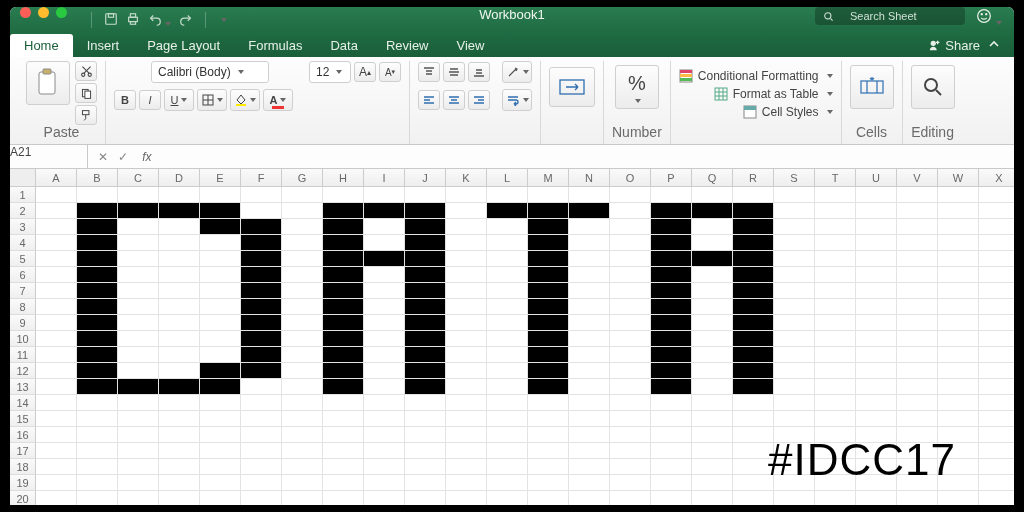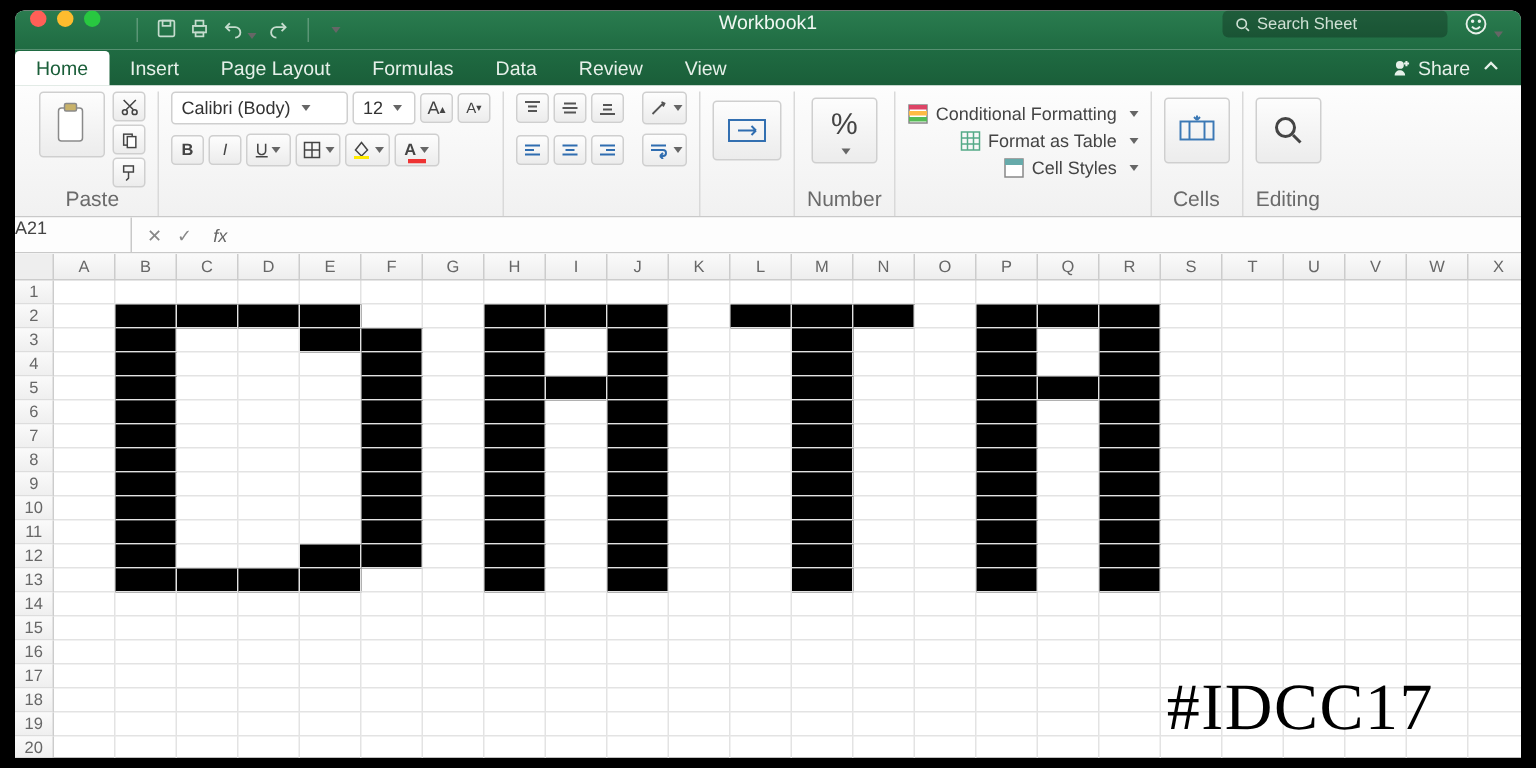--- a/index.html
+++ b/index.html
@@ -7,40 +7,40 @@
 .window { position:absolute; top:7px; left:10px; width:1004px; height:498px; background:#fff; border-radius:6px 6px 0 0; overflow:hidden; box-shadow:0 8px 30px rgba(0,0,0,.5); }
 
 
 .titlebar { height:26px; background:linear-gradient(#2a7c4f,#1f6b42); display:flex; color:#e8f0ea; font-size:12px; position:relative; }
 .traffic { display:flex; gap:7px; padding-left:10px; }
 .dot { width:11px; height:11px; border-radius:50%; }
 .dot.r{background:#ff5f57;} .dot.y{background:#febc2e;} .dot.g{background:#28c840;}
 .qat { display:flex; align-items:center; gap:8px; margin-left:20px; color:#d8e8dd; }
 .qat svg{opacity:.9}
 .title { position:absolute; left:50%; transform:translateX(-50%); font-size:13px; color:#f0f7f2; }
-.search { margin-left:auto; display:flex; align-items:center; gap:4px; background:rgba(0,0,0,.25); border-radius:4px; padding:2px 8px; width:150px; height:18px; color:#cfe0d4; font-size:11px; }
+.search { margin-left:auto; display:flex; align-items:center; gap:16px; background:rgba(0,0,0,.25); border-radius:4px; padding:2px 8px; width:150px; height:18px; color:#cfe0d4; font-size:11px; }
 .smile { margin:0 12px 0 10px; }
 .qsep{width:1px;height:16px;background:rgba(255,255,255,.25);margin:0 4px}
 
 
 .tabs { height:24px; background:linear-gradient(#1f6b42,#1a5e39); display:flex; align-items:flex-end; gap:0; color:#e6f0e9; font-size:13px; }
 .tab { padding:4px 14px 4px; cursor:pointer; }
 .tab.active { background:#fff; color:#1a5e39; border-radius:3px 3px 0 0; font-weight:500;}
 .share { margin-left:auto; display:flex; align-items:center; gap:8px; padding:0 14px 4px; font-size:13px; }
 
 
 .ribbon { height:88px; background:linear-gradient(#fdfdfd,#f1f1f1); border-bottom:1px solid #c9c9c9; display:flex; padding:4px 8px 0; }
 .group { display:flex; flex-direction:column; align-items:center; padding:0 8px; border-right:1px solid #d9d9d9; }
 .group:last-child{border-right:none}
 .grouplabel { font-size:14px; color:#6a6a6a; margin-top:auto; margin-bottom:4px; }
 .row { display:flex; align-items:center; gap:3px; }
 .col { display:flex; flex-direction:column; gap:3px; }
 .btn { background:linear-gradient(#fdfdfd,#ececec); border:1px solid #cfcfcf; border-radius:3px; display:flex; align-items:center; justify-content:center; font-size:11px; color:#444; }
 .btn.sm{width:22px;height:20px} .btn.md{width:30px;height:22px} .btn.big{width:44px;height:44px}
-.sel { background:#fff; border:1px solid #cfcfcf; border-radius:3px; height:22px; display:flex; align-items:center; padding:0 4px 0 6px; font-size:12px; color:#333; gap:4px;}
+.sel { background:#fff; border:1px solid #cfcfcf; border-radius:3px; height:22px; display:flex; align-items:center; padding:0 4px 0 6px; font-size:12px; color:#333; gap:4px;margin-left:37px;}
 .caret{width:0;height:0;border-left:3px solid transparent;border-right:3px solid transparent;border-top:4px solid #666;display:inline-block;margin-left:3px}
 .stylerow{display:flex;align-items:center;gap:5px;font-size:12px;color:#444;height:18px}
 
 
 .fbar { height:24px; border-bottom:1px solid #c9c9c9; display:flex; align-items:center; background:#fdfdfd; font-size:12px; }
 .namebox { width:78px; border-right:1px solid #c9c9c9; padding-left:0; height:100%; display:flex; align-items:flex-start; color:#444; }
 .fxbtns { display:flex; gap:10px; padding:0 10px; color:#888; }
 .fx { font-style:italic; color:#666; margin-left:4px; }
 
 
@@ -49,21 +49,21 @@
 .rownum { width:26px; min-width:26px; border-right:1px solid #ccc; border-bottom:1px solid #ddd; text-align:center; background:linear-gradient(#fafafa,#efefef); height:16px; line-height:16px; }
 .colhdr { width:41px; border-right:1px solid #ccc; text-align:center; height:18px; line-height:18px; }
 .gridbody { display:flex; }
 .rownums { display:flex; flex-direction:column; }
 .cells { position:relative; }
 .cellrow { display:flex; }
 .cell { width:41px; height:16px; border-right:1px solid #e3e3e3; border-bottom:1px solid #e3e3e3; }
 .corner { width:26px; min-width:26px; border-right:1px solid #ccc; background:#eee }
 .blackcell { background:#000; }
 
-.hashtag { position:absolute; font-family:Liberation Serif, serif; font-size:44px; color:#000; bottom:12px; right:58px; letter-spacing:1px; pointer-events:none; }
+.hashtag { position:absolute; font-family:Liberation Sans, sans-serif; font-size:44px; color:#000; bottom:24px; right:58px; letter-spacing:1px; pointer-events:none; }
 </style>
 </head>
 <body>
 
 <div class="window">
 
   <div class="titlebar">
     <div class="traffic">
       <div class="dot r"></div>
       <div class="dot y"></div>

